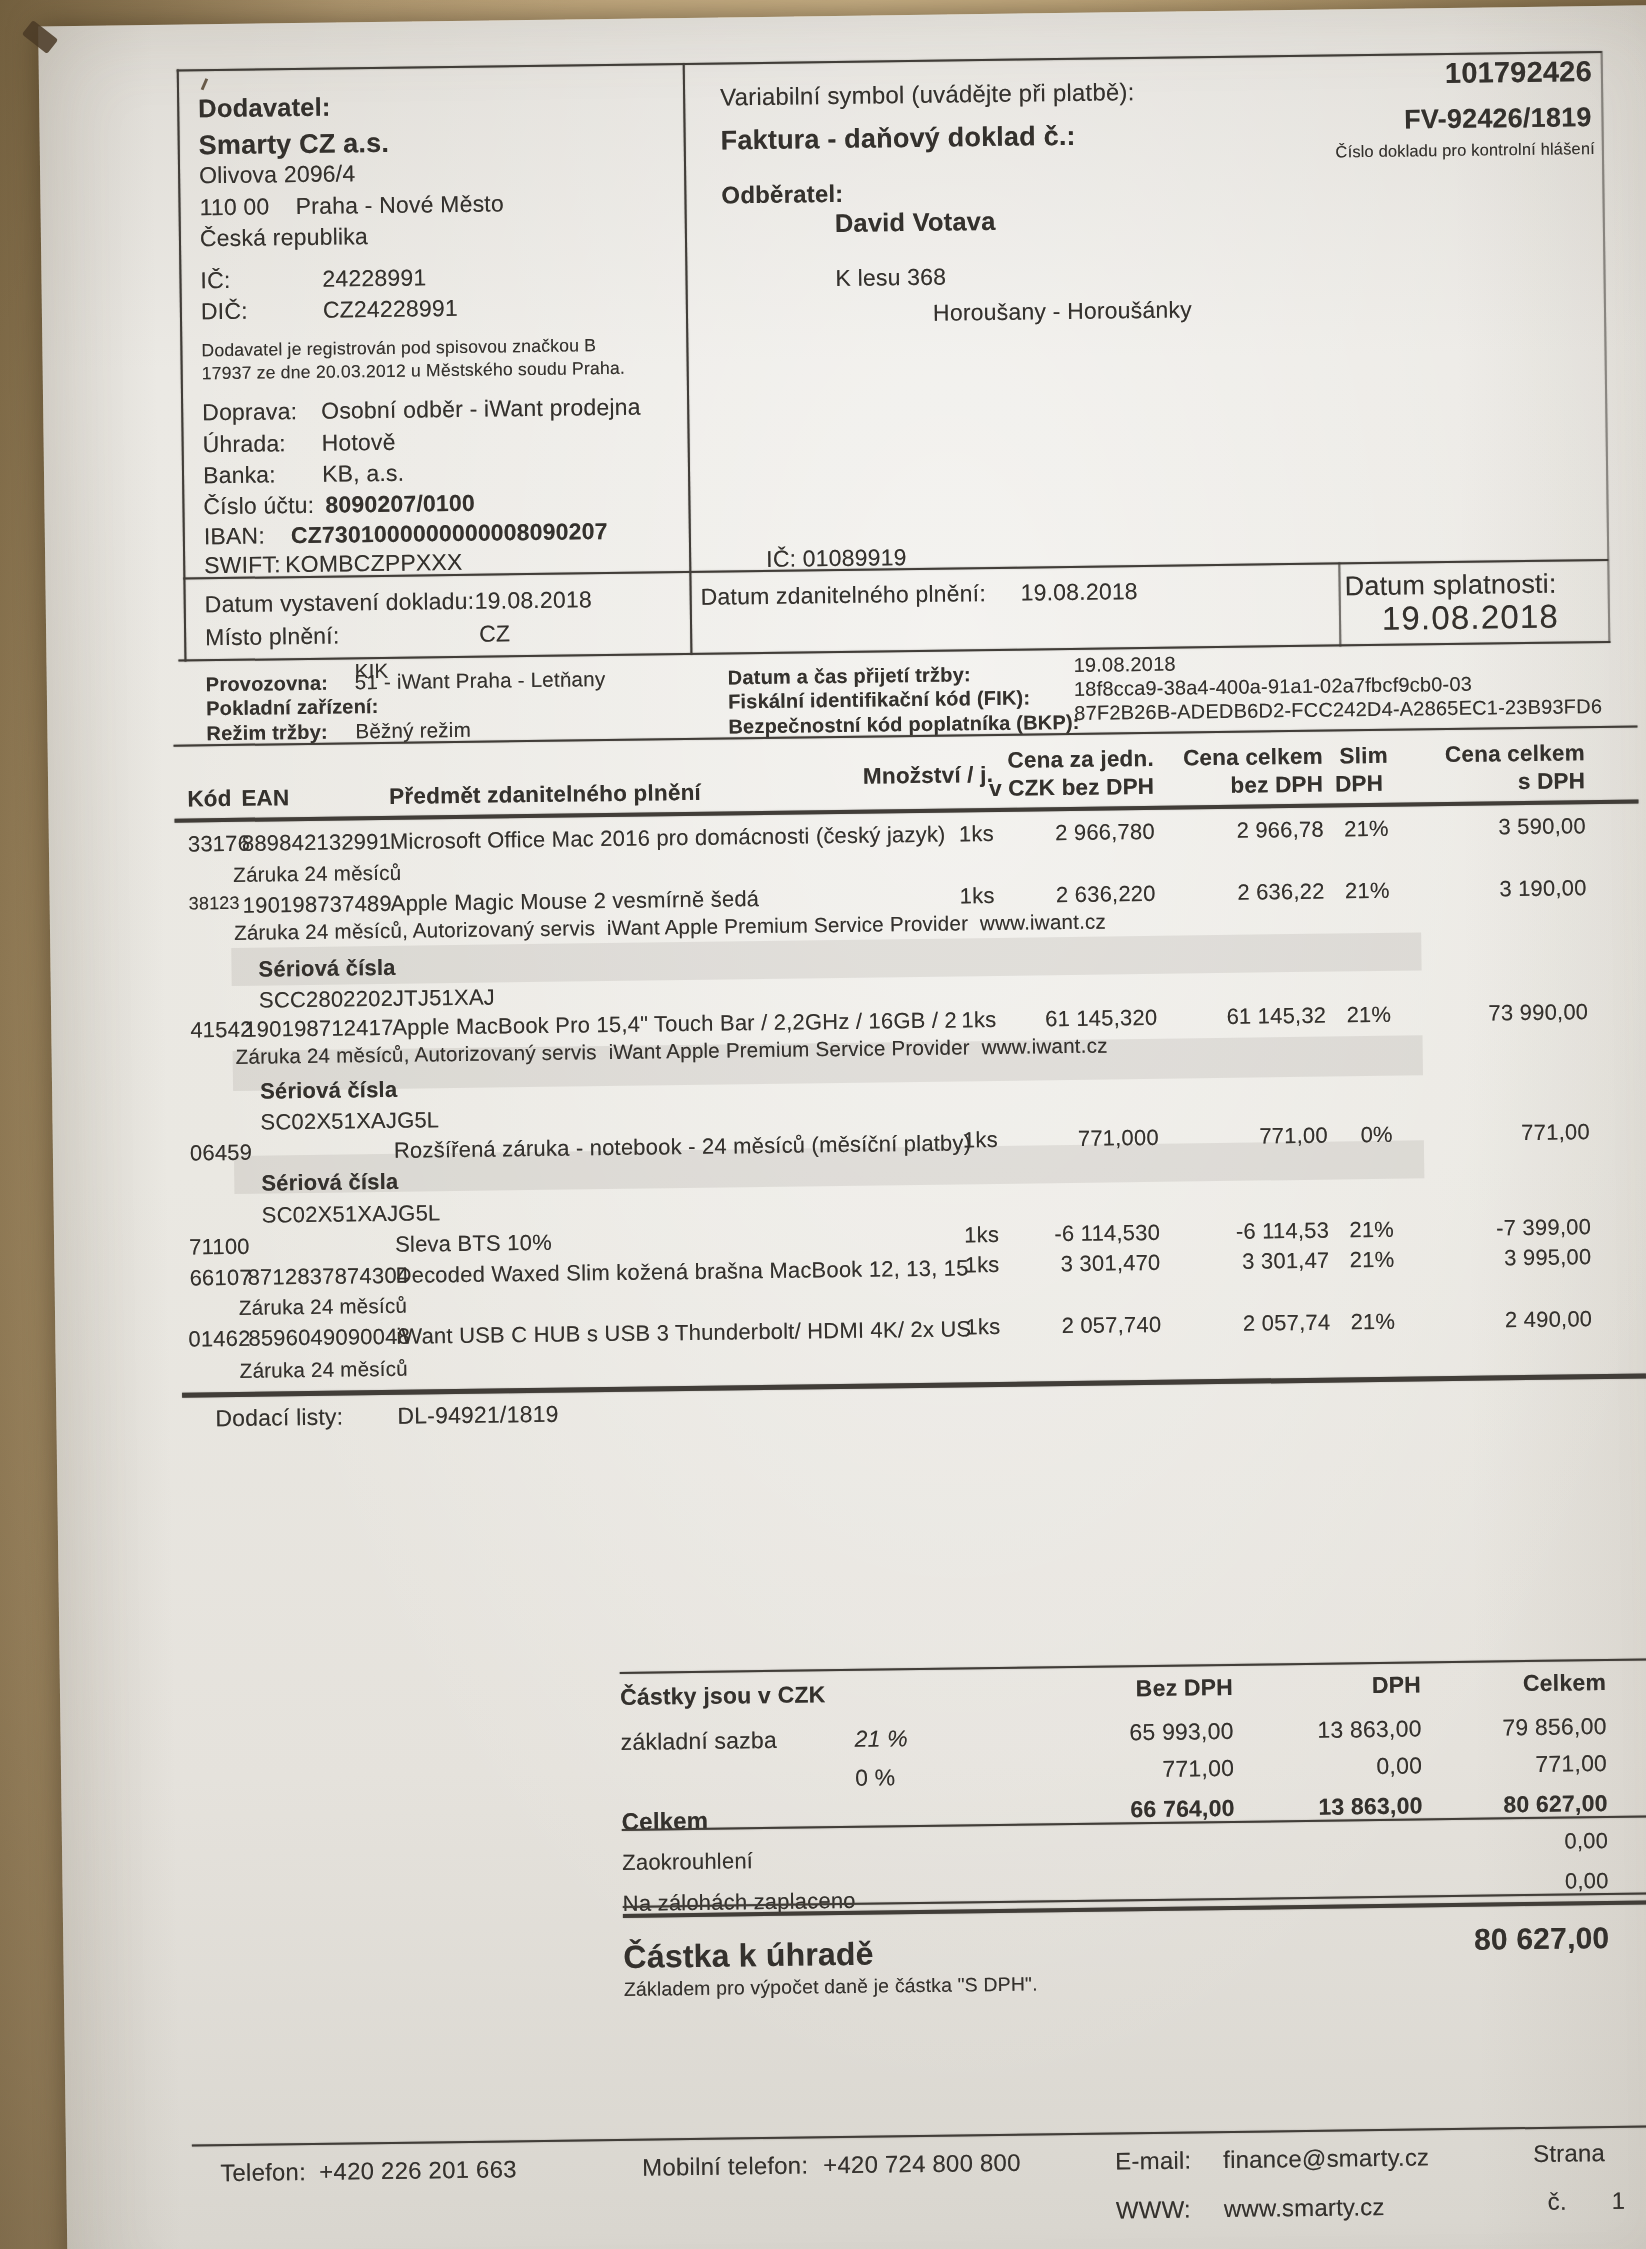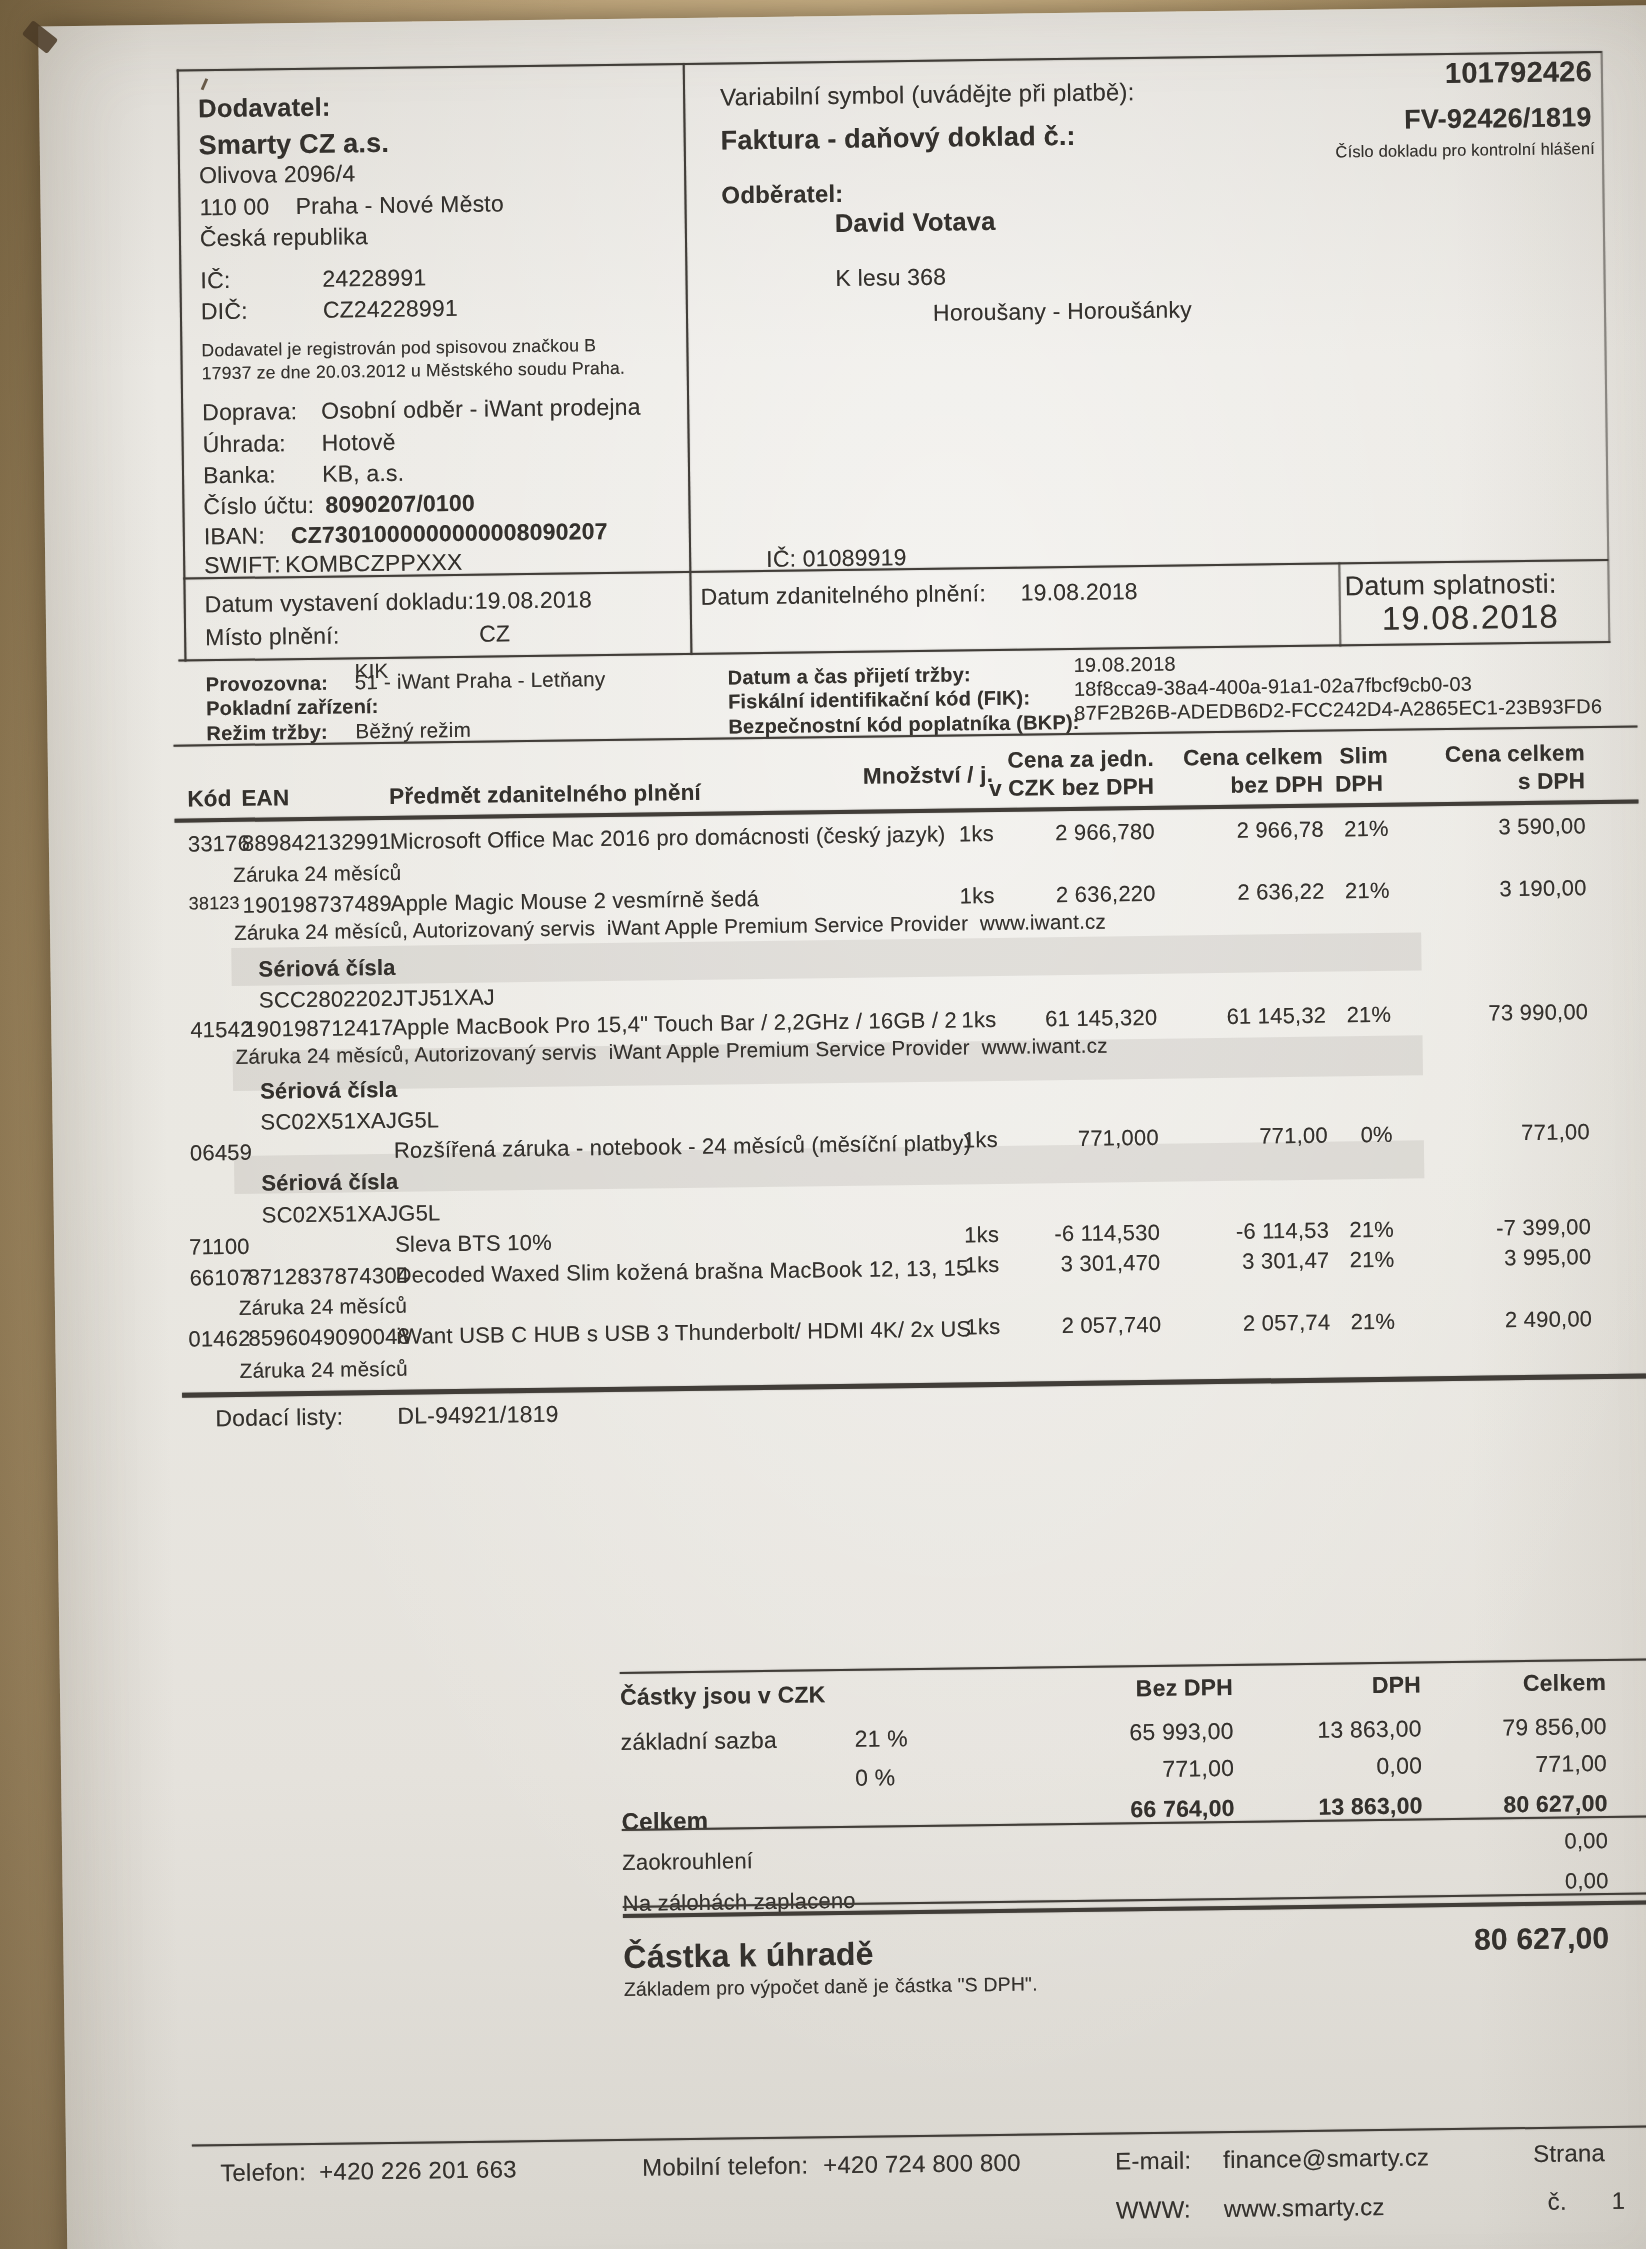--- a/index.html
+++ b/index.html
@@ -196,21 +196,21 @@
       <div class="t" style="left:209px;top:1398px;">Dodací listy:</div>
       <div class="t" style="left:391px;top:1398px;">DL-94921/1819</div>
 
       <div class="line" style="left:610px;top:1669px;width:1029px;height:2.4px;"></div>
       <div class="t b" style="left:610px;top:1682px;">Částky jsou v CZK</div>
       <div class="t b r" style="left:1032px;top:1680px;width:191px;">Bez DPH</div>
       <div class="t b r" style="left:1220px;top:1680px;width:191px;">DPH</div>
       <div class="t b r" style="left:1405px;top:1680px;width:191px;">Celkem</div>
 
       <div class="t" style="left:610px;top:1727px;">základní sazba</div>
-      <div class="t" style="left:844px;top:1727px;">21 %</div>
+      <div class="t" style="left:844px;top:1727px;font-style:italic;">21 %</div>
       <div class="t r" style="left:1032px;top:1724px;width:191px;">65 993,00</div>
       <div class="t r" style="left:1220px;top:1724px;width:191px;">13 863,00</div>
       <div class="t r" style="left:1405px;top:1724px;width:191px;">79 856,00</div>
 
       <div class="t" style="left:844px;top:1766px;">0 %</div>
       <div class="t r" style="left:1032px;top:1761px;width:191px;">771,00</div>
       <div class="t r" style="left:1220px;top:1761px;width:191px;">0,00</div>
       <div class="t r" style="left:1405px;top:1761px;width:191px;">771,00</div>
 
       <div class="t b" style="left:610px;top:1806px;font-size:24px;">Celkem</div>

